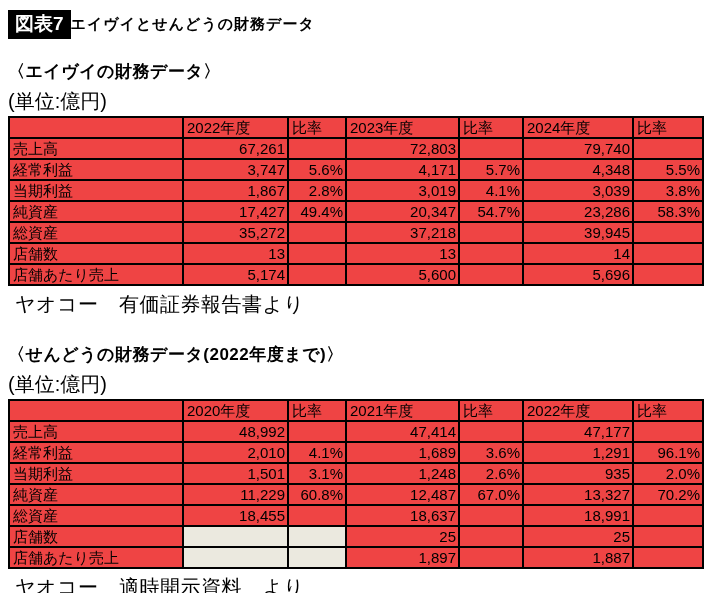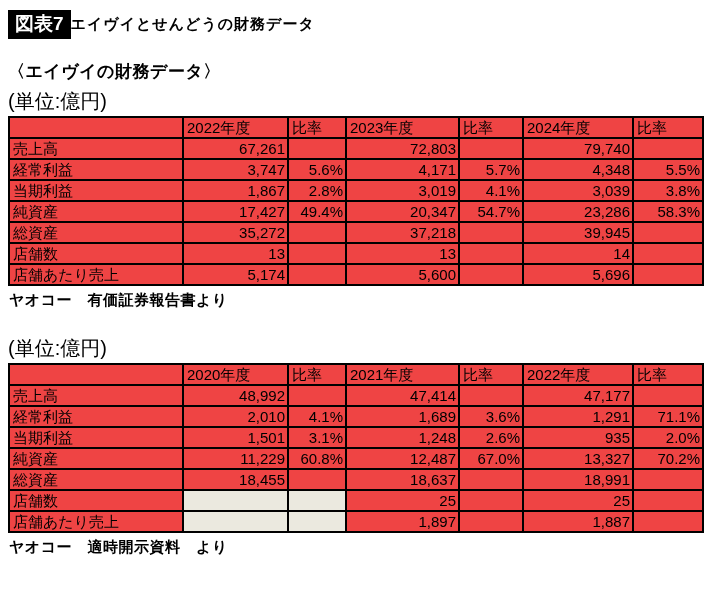--- a/index.html
+++ b/index.html
@@ -20,21 +20,21 @@
   .unit-label { font-size: 20px; text-align: left; padding-right: 48px; margin-top: 5px; margin-bottom: 1px; }
   table.fin { border-collapse: collapse; table-layout: fixed; width: 694px; background: #ef4444; }
   .fin th, .fin td {
     border: 2px solid #000; height: 19px; padding: 0 3px;
     font-size: 15px; font-weight: normal; line-height: 1;
     overflow: hidden; white-space: nowrap;
   }
   .fin th { text-align: left; }
   .fin td.lbl { text-align: left; }
   .fin td.num, .fin td.pct { text-align: right; padding-right: 2px; }
-  .source-note { font-size: 15px; margin: 5px 0 0 1px; letter-spacing: 0.5px; font-weight: bold; }
+  .source-note { font-size: 20px; margin: 5px 0 0 7px; letter-spacing: 0.5px; }
   .author-note { font-size: 11px; margin-top: 9px; color: #1a1a1a; }
 </style>
 </head>
 <body>
 
 <div class="page">
 
   <div class="header-row">
     <span class="badge">図表7</span>
     <span class="page-title">エイヴイとせんどうの財務データ</span>
@@ -127,20 +127,21 @@
             <td class="pct"></td>
             <td class="num">5,696</td>
             <td class="pct"></td>
           </tr>
         </tbody>
       </table>
     <div class="source-note">ヤオコー　有価証券報告書より</div>
   </div>
 
   <div class="section second">
+    <div class="section-title">〈せんどうの財務データ(2022年度まで)〉</div>
     <div class="unit-label">(単位:億円)</div>
     <table class="fin">
         <colgroup>
           <col style="width: 174px;">
           <col style="width: 105px;">
           <col style="width: 58px;">
           <col style="width: 113px;">
           <col style="width: 64px;">
           <col style="width: 110px;">
           <col style="width: 70px;">
@@ -166,21 +167,21 @@
             <td class="num">47,177</td>
             <td class="pct"></td>
           </tr>
           <tr>
             <td class="lbl">経常利益</td>
             <td class="num">2,010</td>
             <td class="pct">4.1%</td>
             <td class="num">1,689</td>
             <td class="pct">3.6%</td>
             <td class="num">1,291</td>
-            <td class="pct">71.1%</td>
+            <td class="pct">96.1%</td>
           </tr>
           <tr>
             <td class="lbl">当期利益</td>
             <td class="num">1,501</td>
             <td class="pct">3.1%</td>
             <td class="num">1,248</td>
             <td class="pct">2.6%</td>
             <td class="num">935</td>
             <td class="pct">2.0%</td>
           </tr>

